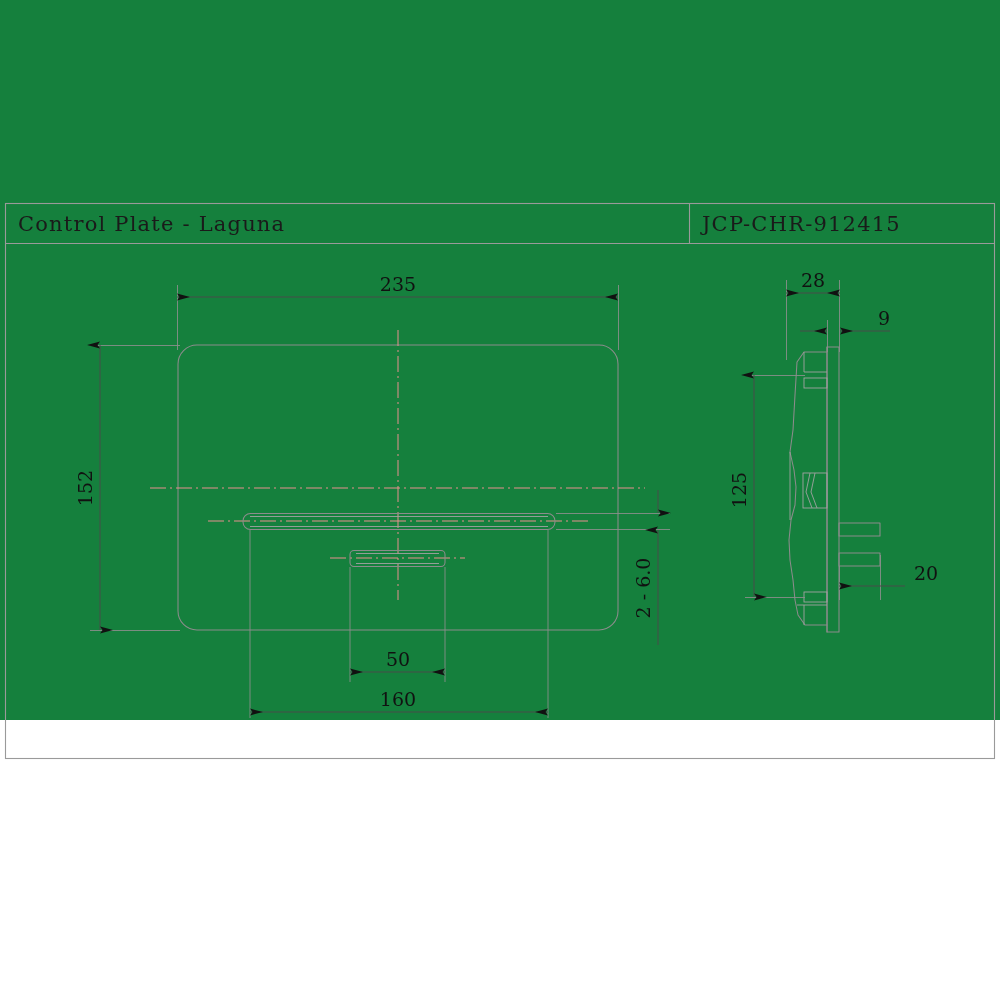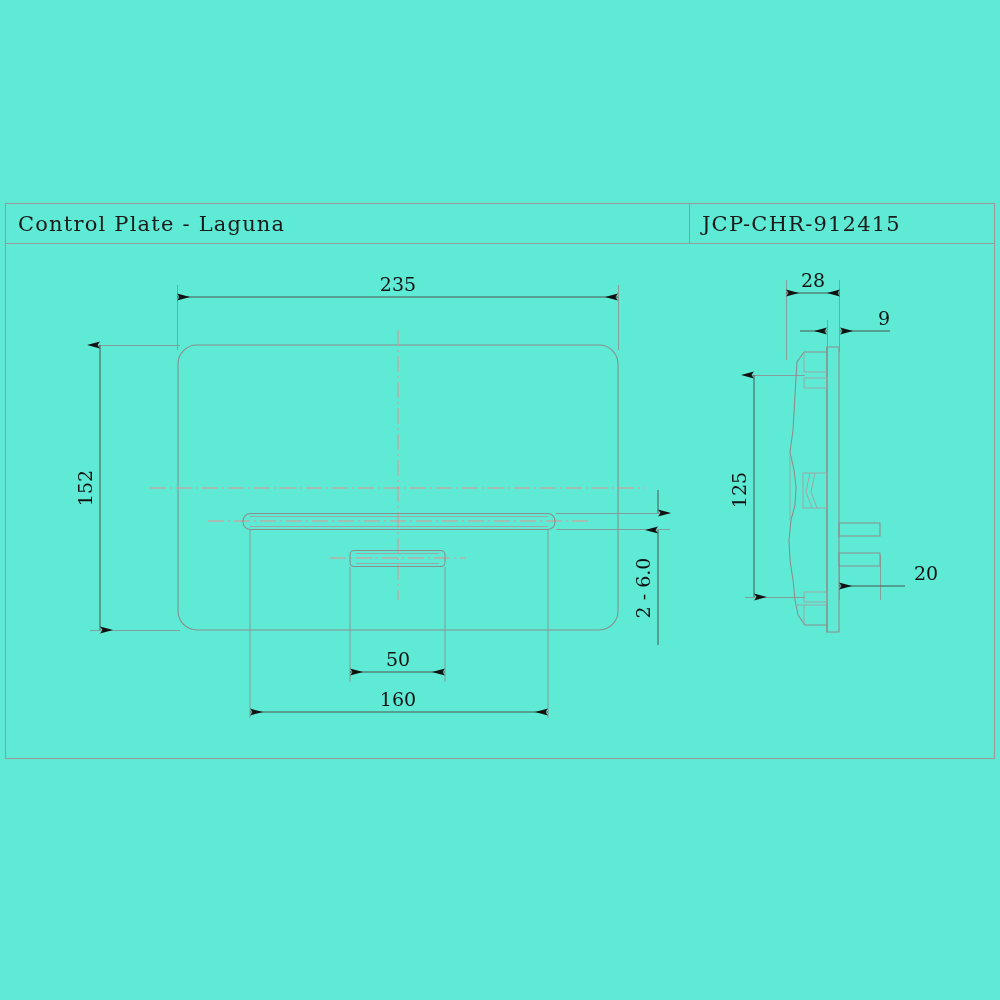--- a/index.html
+++ b/index.html
@@ -9,22 +9,22 @@
   }
   body {
     width: 1000px;
     height: 1000px;
     font-family: "DejaVu Serif", serif;
     overflow: hidden;
   }
   #sheet {
     position: relative;
     width: 1000px;
-    height: 1000px;
-    background: #5eead4;
+    height: 720px;
+    background: #15803d;
   }
   #drawing-svg {
     position: absolute;
     left: 0;
     top: 0;
     width: 1000px;
     height: 1000px;
     display: block;
   }
   .title-text {

